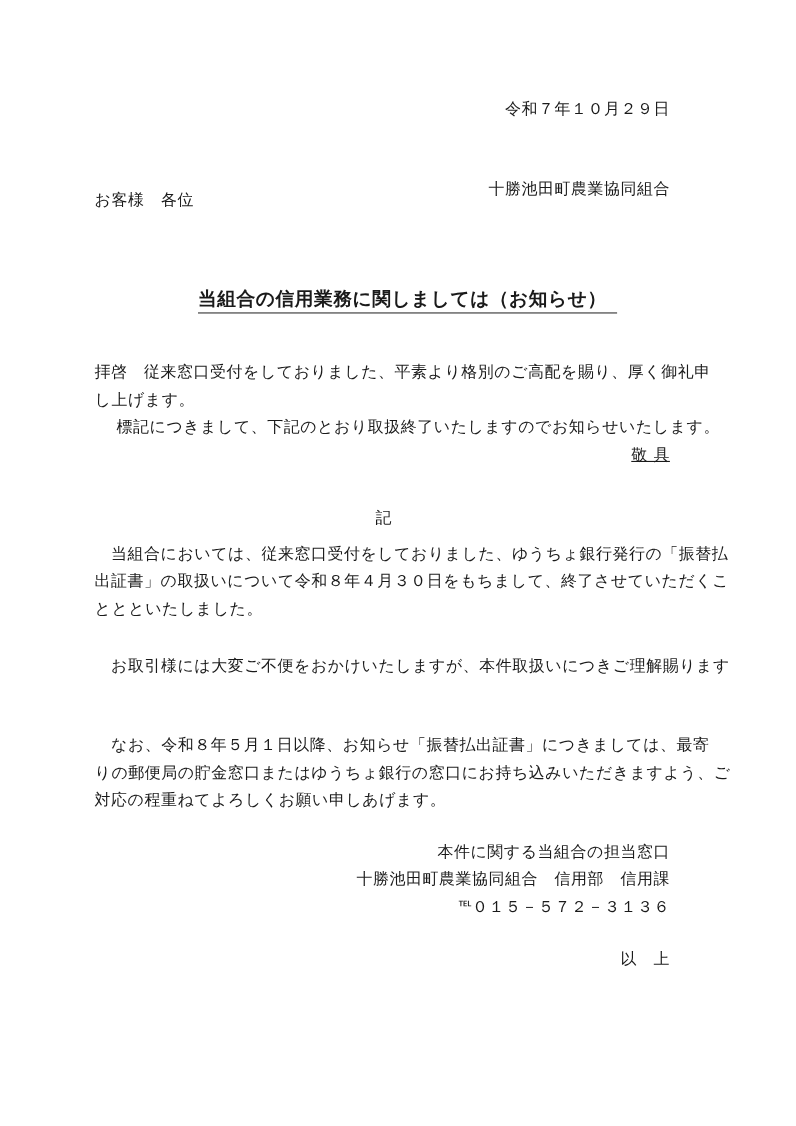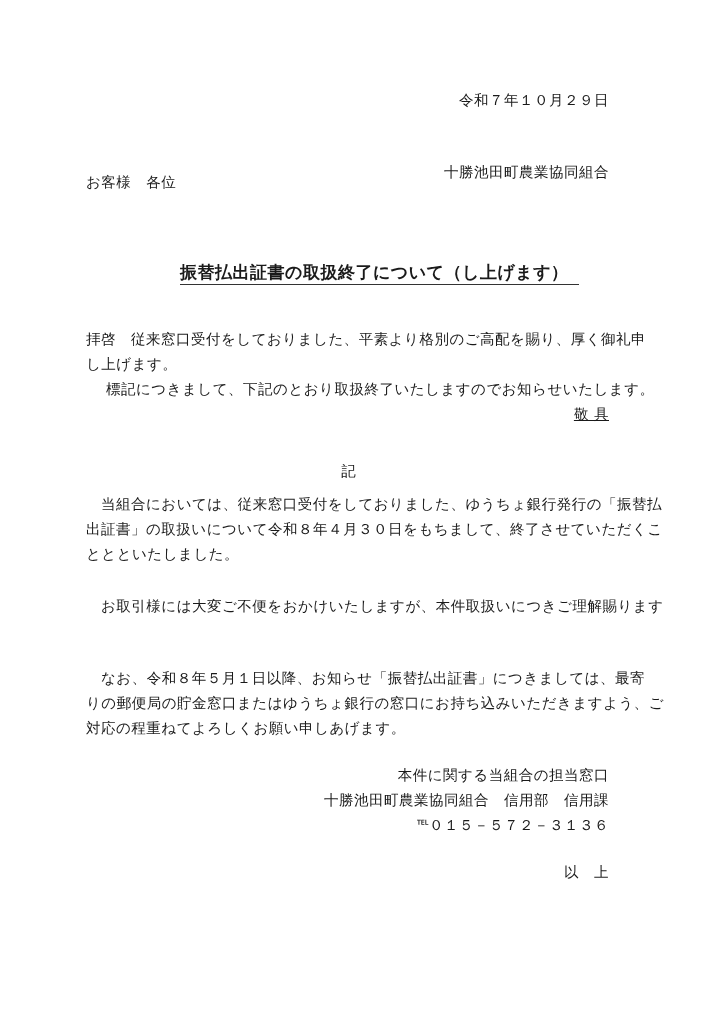--- a/index.html
+++ b/index.html
@@ -56,21 +56,21 @@
 <body>
 
 <div class="page">
 
   <div class="line right" style="top:90px;">令和７年１０月２９日</div>
 
   <div class="line left" style="top:126px;margin-top:46px;">お客様　各位</div>
 
   <div class="line right" style="top:162px;">十勝池田町農業協同組合</div>
 
-  <div class="title">振替払出証書の取扱終了について（し上げます）</div>
+  <div class="title">当組合の信用業務に関しましては（お知らせ）</div>
 
   <div class="line left" style="top:329px;">拝啓　従来窓口受付をしておりました、平素より格別のご高配を賜り、厚く御礼申</div>
   <div class="line left" style="top:354px;">し上げます。</div>
   <div class="line left" style="top:379px;margin-left:20px;">標記につきまして、下記のとおり取扱終了いたしますのでお知らせいたします。</div>
   <div class="line right" style="top:404px;text-decoration:underline;">敬 具</div>
 
   <div class="center-ki">記</div>
 
   <div class="line left" style="top:494px;">　当組合においては、従来窓口受付をしておりました、ゆうちょ銀行発行の「振替払</div>
   <div class="line left" style="top:519px;">出証書」の取扱いについて令和８年４月３０日をもちまして、終了させていただくこ</div>

